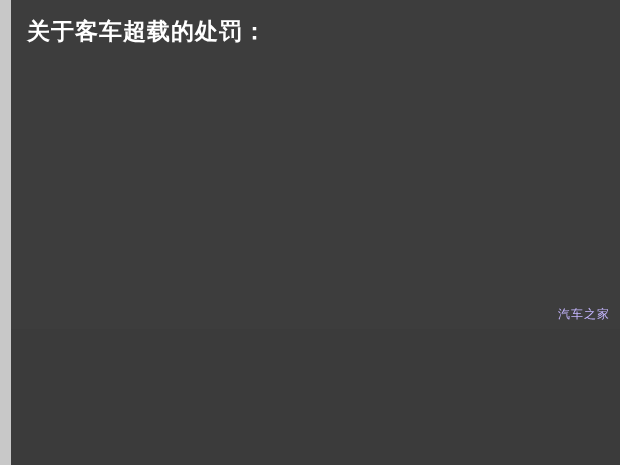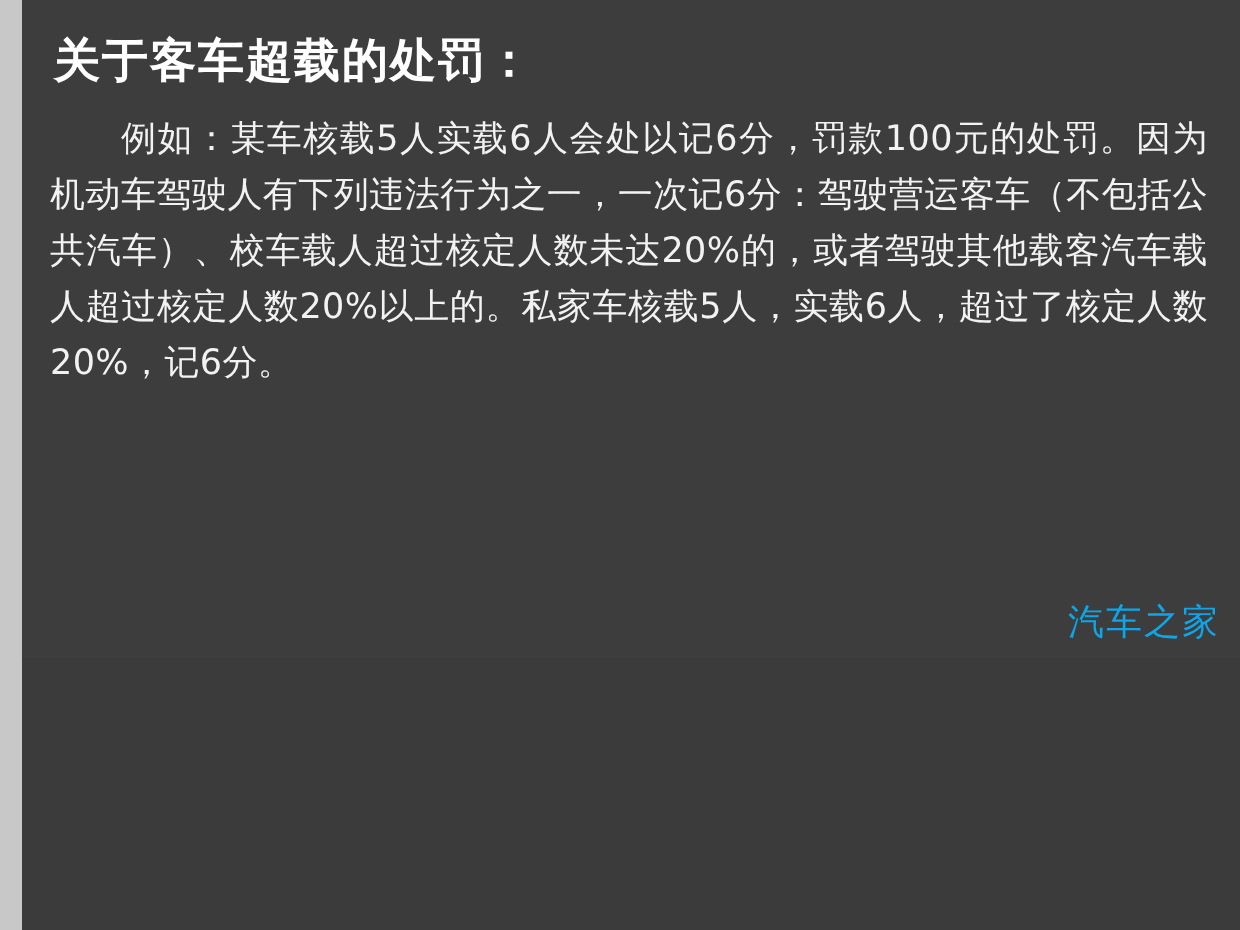--- a/index.html
+++ b/index.html
@@ -58,28 +58,27 @@
     margin-top: 22px;
   }
   .indent {
     display: inline-block;
     width: 2em;
   }
   .watermark {
     position: absolute;
     right: 10px;
     bottom: 6px;
-    color: #0ea5e9;
-    font-size: 18px;
+    color: #c4b5fd;
+    font-size: 12px;
     letter-spacing: 1px;
   }
 </style>
 </head>
 <body>
 
 <div class="page">
   <div class="left-bar"></div>
   <div class="content">
     <div class="title">关于客车超载的处罚：</div>
-    <p class="para"><span class="indent"></span><span>例如：某车核载5人实载6人会处以记6分，罚款100元的处罚。因为机动车驾驶人有下列违法行为之一，一次记6分：驾驶营运客车（不包括公共汽车）、校车载人超过核定人数未达20%的，或者驾驶其他载客汽车载人超过核定人数20%以上的。私家车核载5人，实载6人，超过了核定人数20%，记6分。</span></p>
   </div>
   <div class="watermark">汽车之家</div>
 </div>
 
 </body></html>

